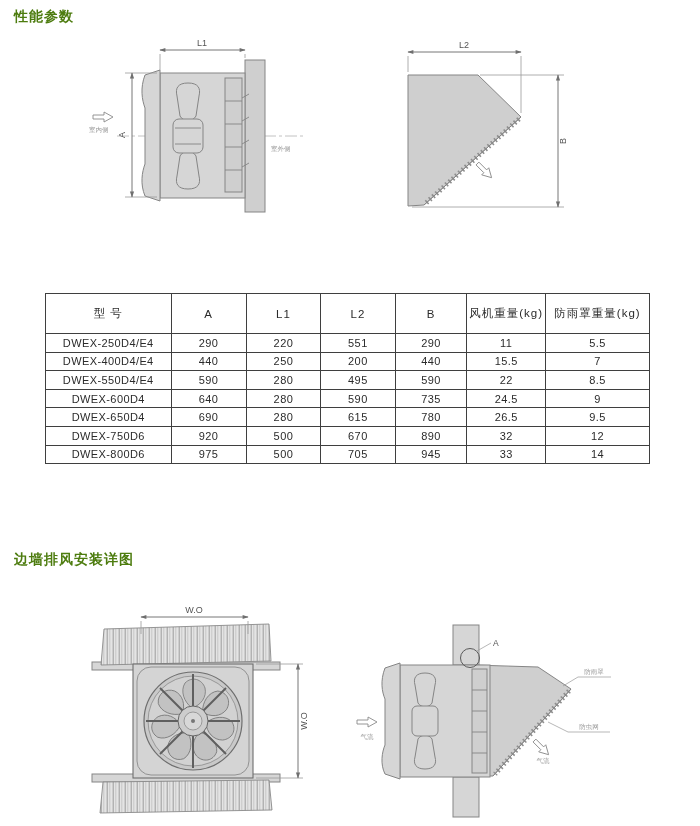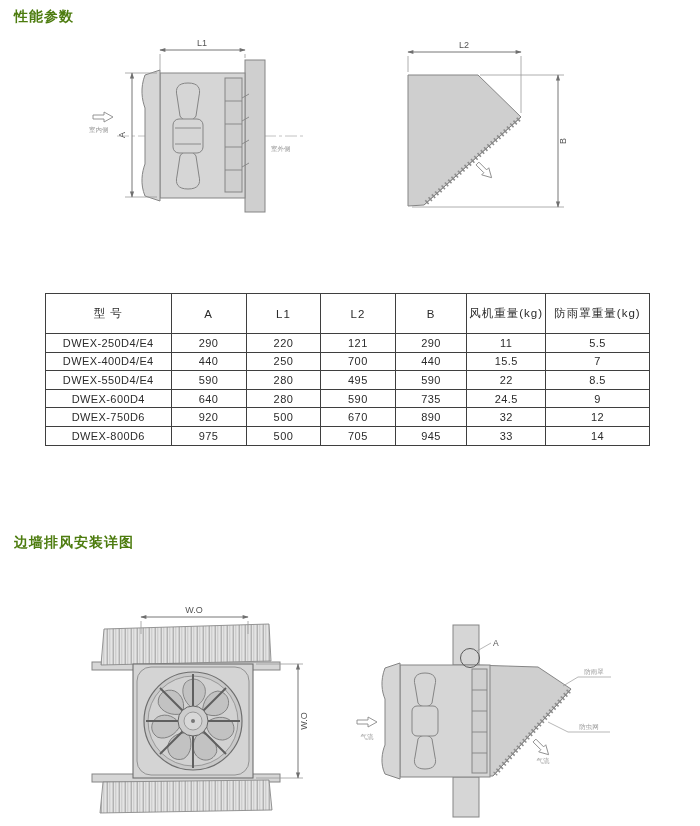--- a/index.html
+++ b/index.html
@@ -2,21 +2,21 @@
 <html><head>
 <meta charset="utf-8">
 <style>
   html,body{margin:0;padding:0;}
   body{
     width:700px;height:826px;position:relative;background:#ffffff;
     font-family:"Liberation Sans", sans-serif;overflow:hidden;color:#222;
   }
   .sec-title{position:absolute;margin:0;font-size:14px;font-weight:bold;color:#4d7c0f;letter-spacing:1px;}
   #title1{left:14px;top:8px;}
-  #title2{left:14px;top:534px;}
+  #title2{left:14px;top:551px;}
   .draw{position:absolute;}
   #svg-fan-side{left:85px;top:28px;}
   #svg-hood-side{left:388px;top:28px;}
   #svg-install-front{left:88px;top:598px;}
   #svg-install-side{left:353px;top:613px;}
   
   #spec-table-wrap{position:absolute;left:45px;top:245px;width:605px;margin-top:48px;}
   table{border-collapse:collapse;width:100%;table-layout:fixed;}
   th,td{border:1px solid #3f3f3f;text-align:center;vertical-align:middle;
         font-size:11px;color:#2b2b2b;padding:0;overflow:hidden;white-space:nowrap;}
@@ -144,30 +144,30 @@
           <th>B</th>
           <th>风机重量(kg)</th>
           <th>防雨罩重量(kg)</th>
         </tr>
     </thead>
     <tbody>
         <tr>
           <td>DWEX-250D4/E4</td>
           <td>290</td>
           <td>220</td>
-          <td>121</td>
+          <td>551</td>
           <td>290</td>
           <td>11</td>
           <td>5.5</td>
         </tr>
         <tr>
           <td>DWEX-400D4/E4</td>
           <td>440</td>
           <td>250</td>
-          <td>700</td>
+          <td>200</td>
           <td>440</td>
           <td>15.5</td>
           <td>7</td>
         </tr>
         <tr>
           <td>DWEX-550D4/E4</td>
           <td>590</td>
           <td>280</td>
           <td>495</td>
           <td>590</td>
@@ -175,20 +175,29 @@
           <td>8.5</td>
         </tr>
         <tr>
           <td>DWEX-600D4</td>
           <td>640</td>
           <td>280</td>
           <td>590</td>
           <td>735</td>
           <td>24.5</td>
           <td>9</td>
+        </tr>
+        <tr>
+          <td>DWEX-650D4</td>
+          <td>690</td>
+          <td>280</td>
+          <td>615</td>
+          <td>780</td>
+          <td>26.5</td>
+          <td>9.5</td>
         </tr>
         <tr>
           <td>DWEX-750D6</td>
           <td>920</td>
           <td>500</td>
           <td>670</td>
           <td>890</td>
           <td>32</td>
           <td>12</td>
         </tr>

